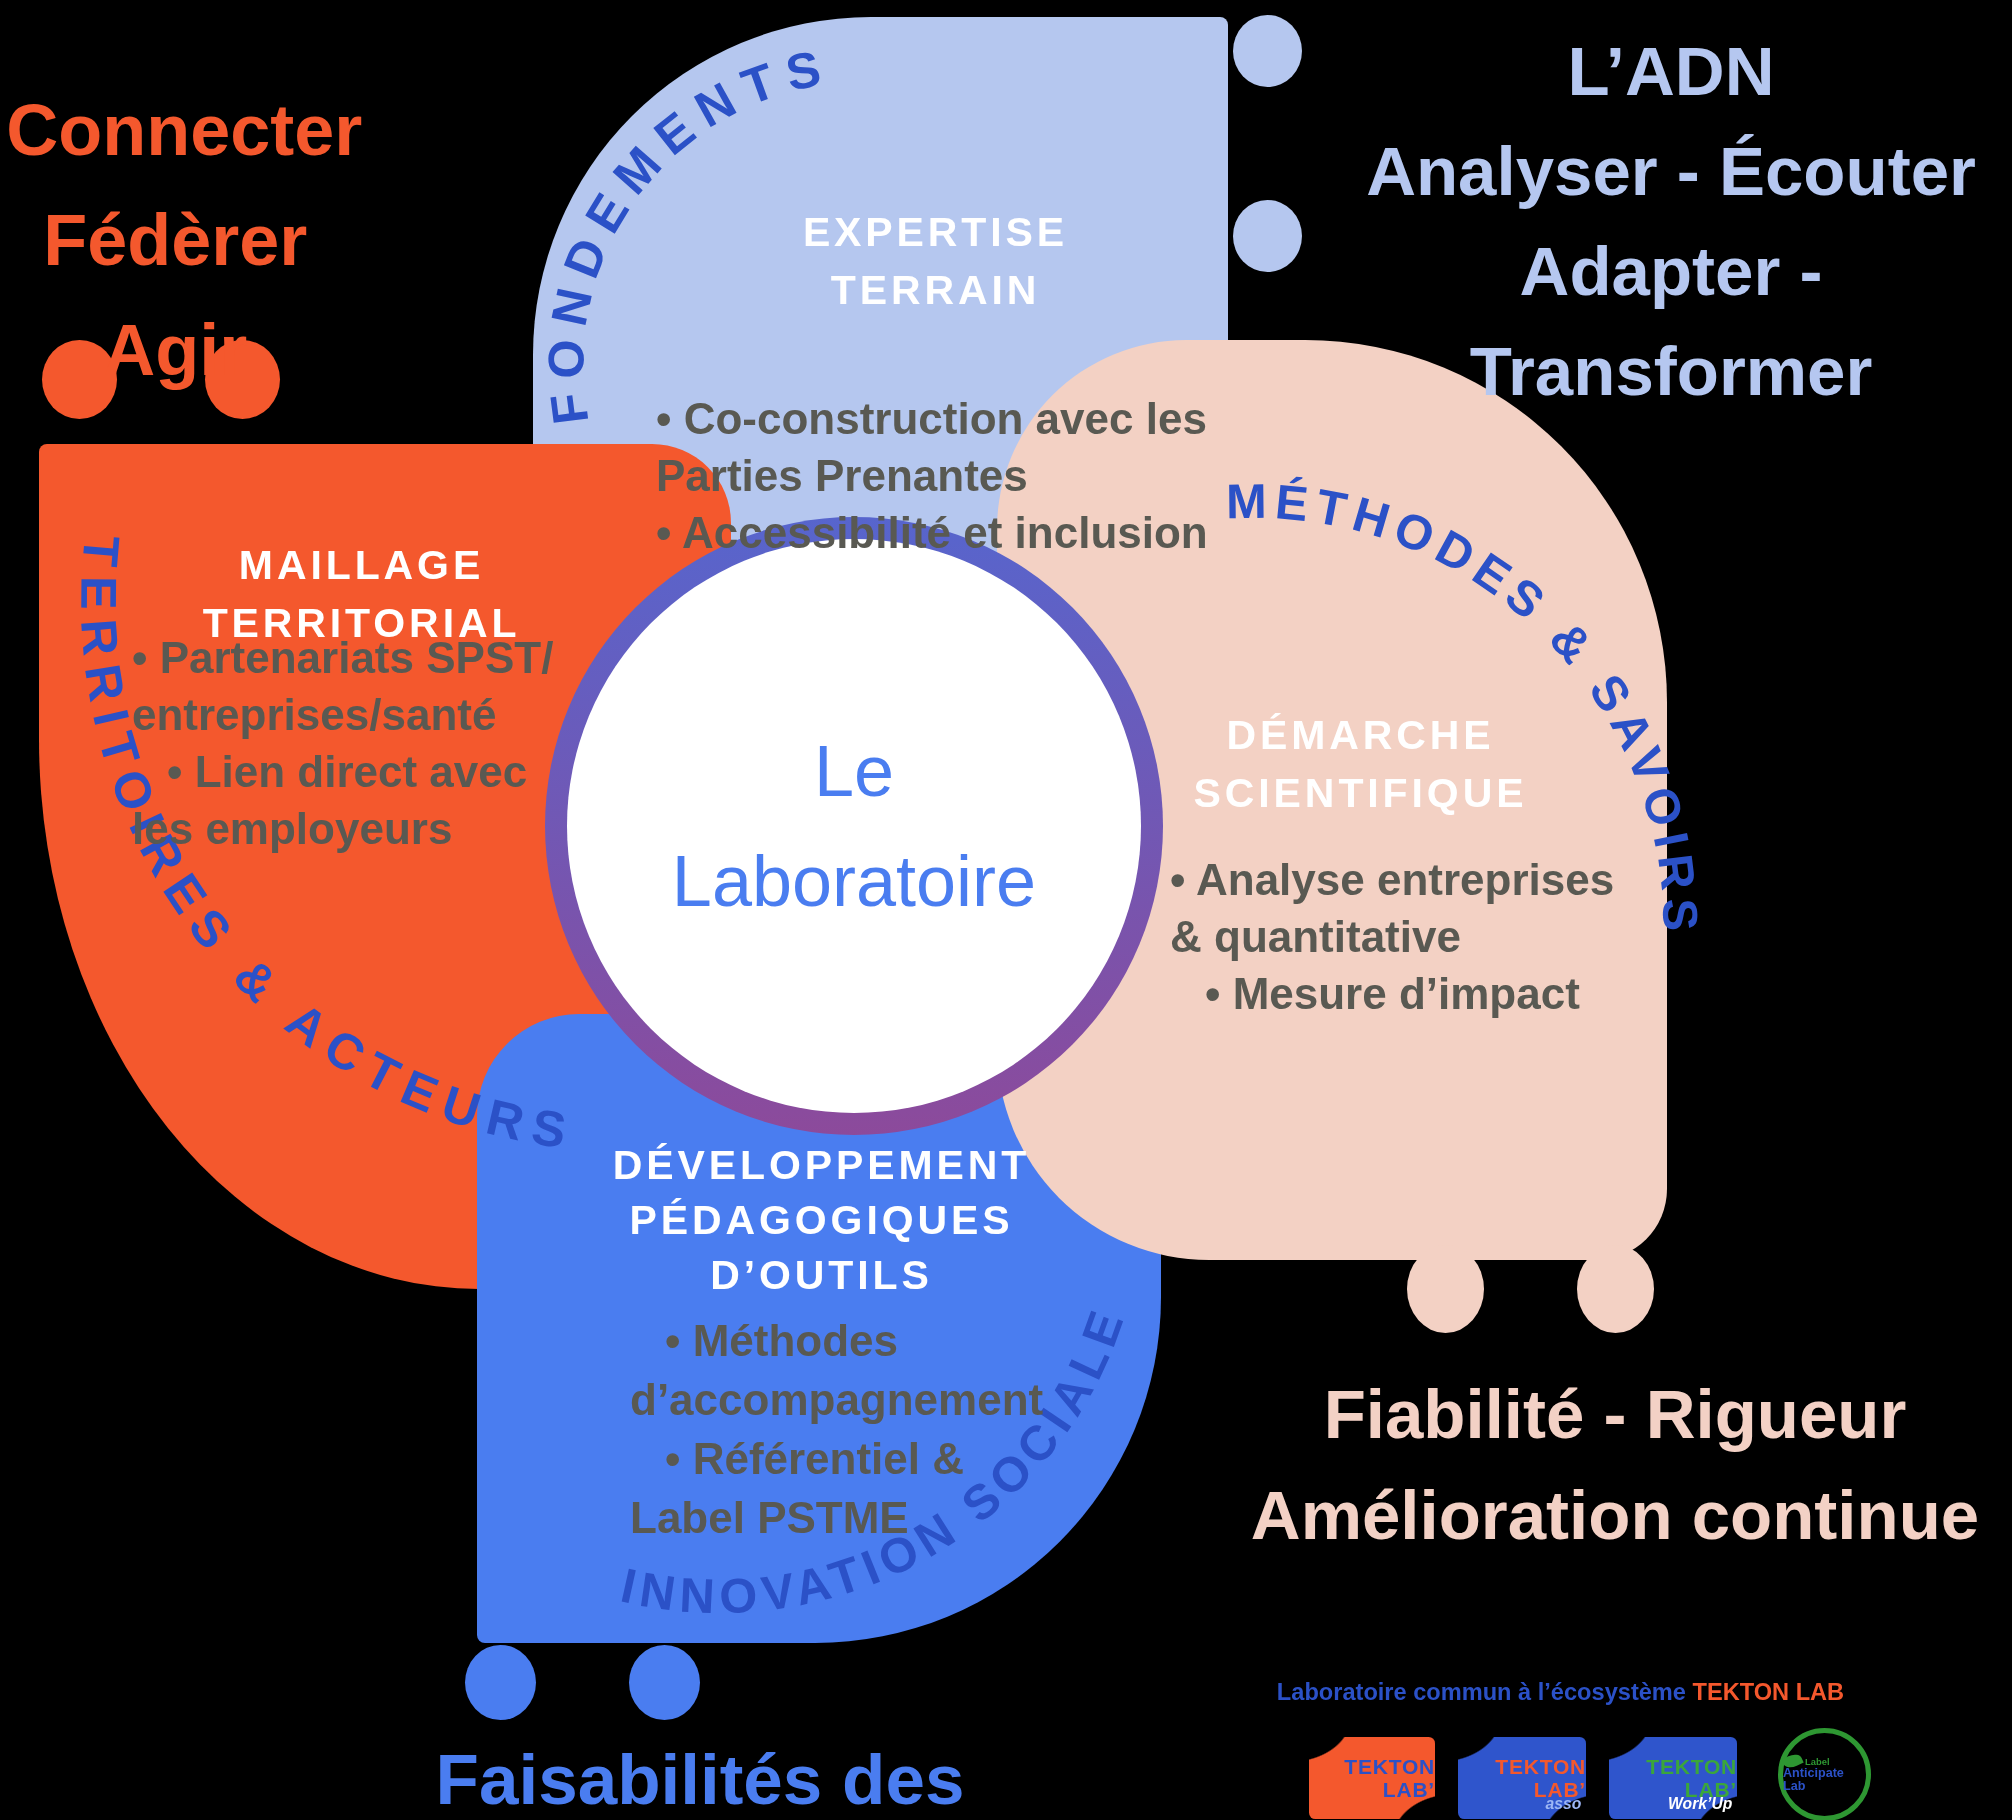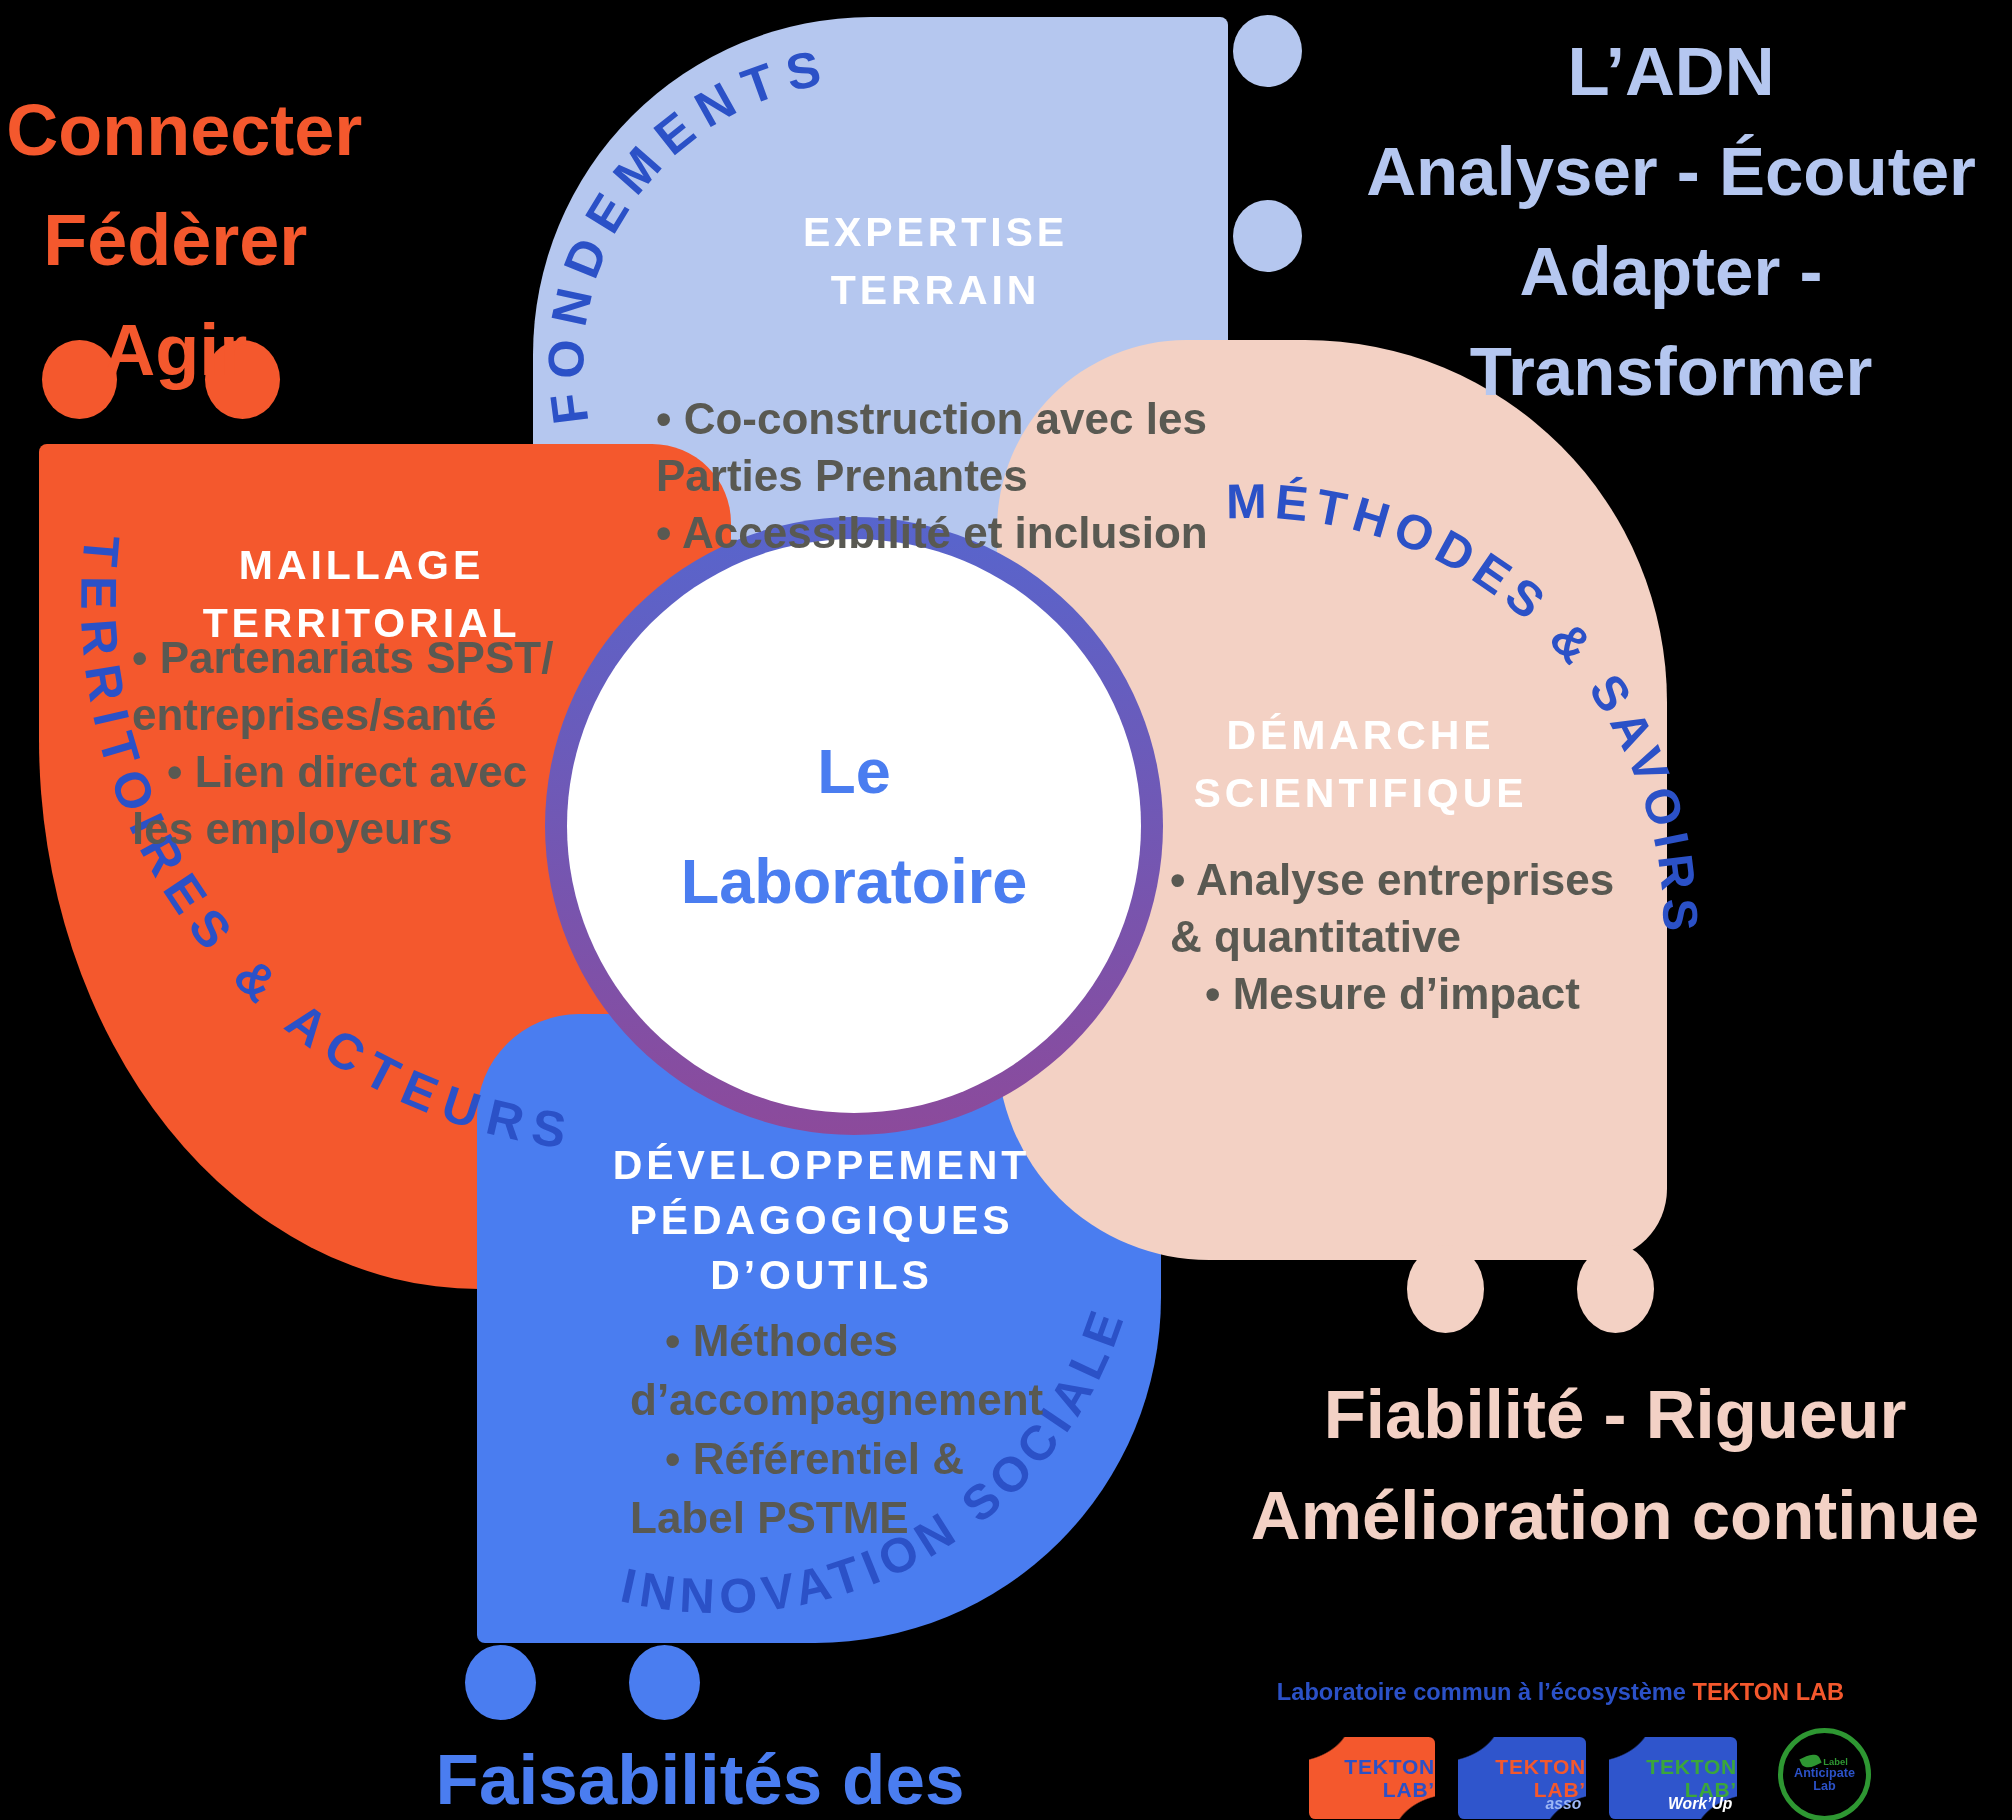--- a/index.html
+++ b/index.html
@@ -18,21 +18,21 @@
      border-radius:189px 362px 71px 212px;z-index:4;}
   
   svg.arcs{position:absolute;left:0;top:0;width:2013px;height:1821px;z-index:5;}
   svg.arcs text{fill:#2B51C7;font-family:"Liberation Sans",sans-serif;font-weight:bold;}
   
   #circle-ring{left:545px;top:517px;width:618px;height:618px;border-radius:50%;
      background:linear-gradient(180deg,#5765CD 0%,#8C4A9B 100%);z-index:6;
      display:flex;align-items:center;justify-content:center;}
   #circle-inner{width:574px;height:574px;border-radius:50%;background:#fff;
      display:flex;flex-direction:column;align-items:center;justify-content:center;}
-  #circle-inner div{color:#4A7DF0;font-size:63px;font-weight:bold;line-height:110px;}
+  #circle-inner div{color:#4A7DF0;font-size:72px;font-weight:normal;line-height:110px;}
   
   .dot{position:absolute;border-radius:50%;z-index:7;}
   .dot.orange{background:#F4582D;width:75px;height:79px;}
   .dot.peri{background:#B5C7EF;width:69px;height:72px;}
   .dot.pink{background:#F3D1C4;width:77px;height:88px;}
   .dot.blue{background:#4A7DF0;width:71px;height:75px;}
   
   .corner{position:absolute;font-weight:bold;text-align:center;z-index:8;}
   #corner-tl{left:6.3px;top:75px;width:338px;color:#F4582D;font-size:72px;line-height:110px;}
   #corner-tr{left:1317px;top:22px;width:708px;color:#B5C7F0;font-size:69px;line-height:100px;}
@@ -70,21 +70,21 @@
                 radial-gradient(140% 160% at 115% 125%,#000 34%,rgba(0,0,0,0) 35%),#2F55CC;}
   #logo-2 .l1,#logo-2 .l2{color:#F4582D;}
   #logo-2 .script{color:#9DB7F5;}
   #logo-3{left:1609px;width:128px;
      background:radial-gradient(140% 160% at -15% -25%,#000 34%,rgba(0,0,0,0) 35%),
                 radial-gradient(140% 160% at 115% 125%,#000 34%,rgba(0,0,0,0) 35%),#2F55CC;}
   #logo-3 .l1,#logo-3 .l2{color:#3BA63B;}
   #logo-3 .script{color:#fff;}
   #logo-4{left:1778px;top:1728px;width:93px;height:93px;position:absolute;z-index:8;
      border:5.5px solid #2E9732;border-radius:50%;box-sizing:border-box;
-     display:flex;flex-direction:column;align-items:center;justify-content:center;}
+     display:flex;flex-direction:column;align-items:flex-start;justify-content:center;}
   #logo-4 .row{display:flex;align-items:center;gap:3.1px;}
   .leaf{display:inline-block;width:19px;height:11.8px;background:#2E9732;
      border-radius:0 60% 0 60%;transform:rotate(-25deg);}
   #logo-4 .lbl{font-size:9.4px;font-weight:bold;color:#2E9732;}
   #logo-4 .nm{font-size:12.6px;font-weight:800;color:#2B51C7;line-height:13.4px;}
 </style>
 </head>
 <body>
 
 <div class="petal" id="petal-top"></div>

